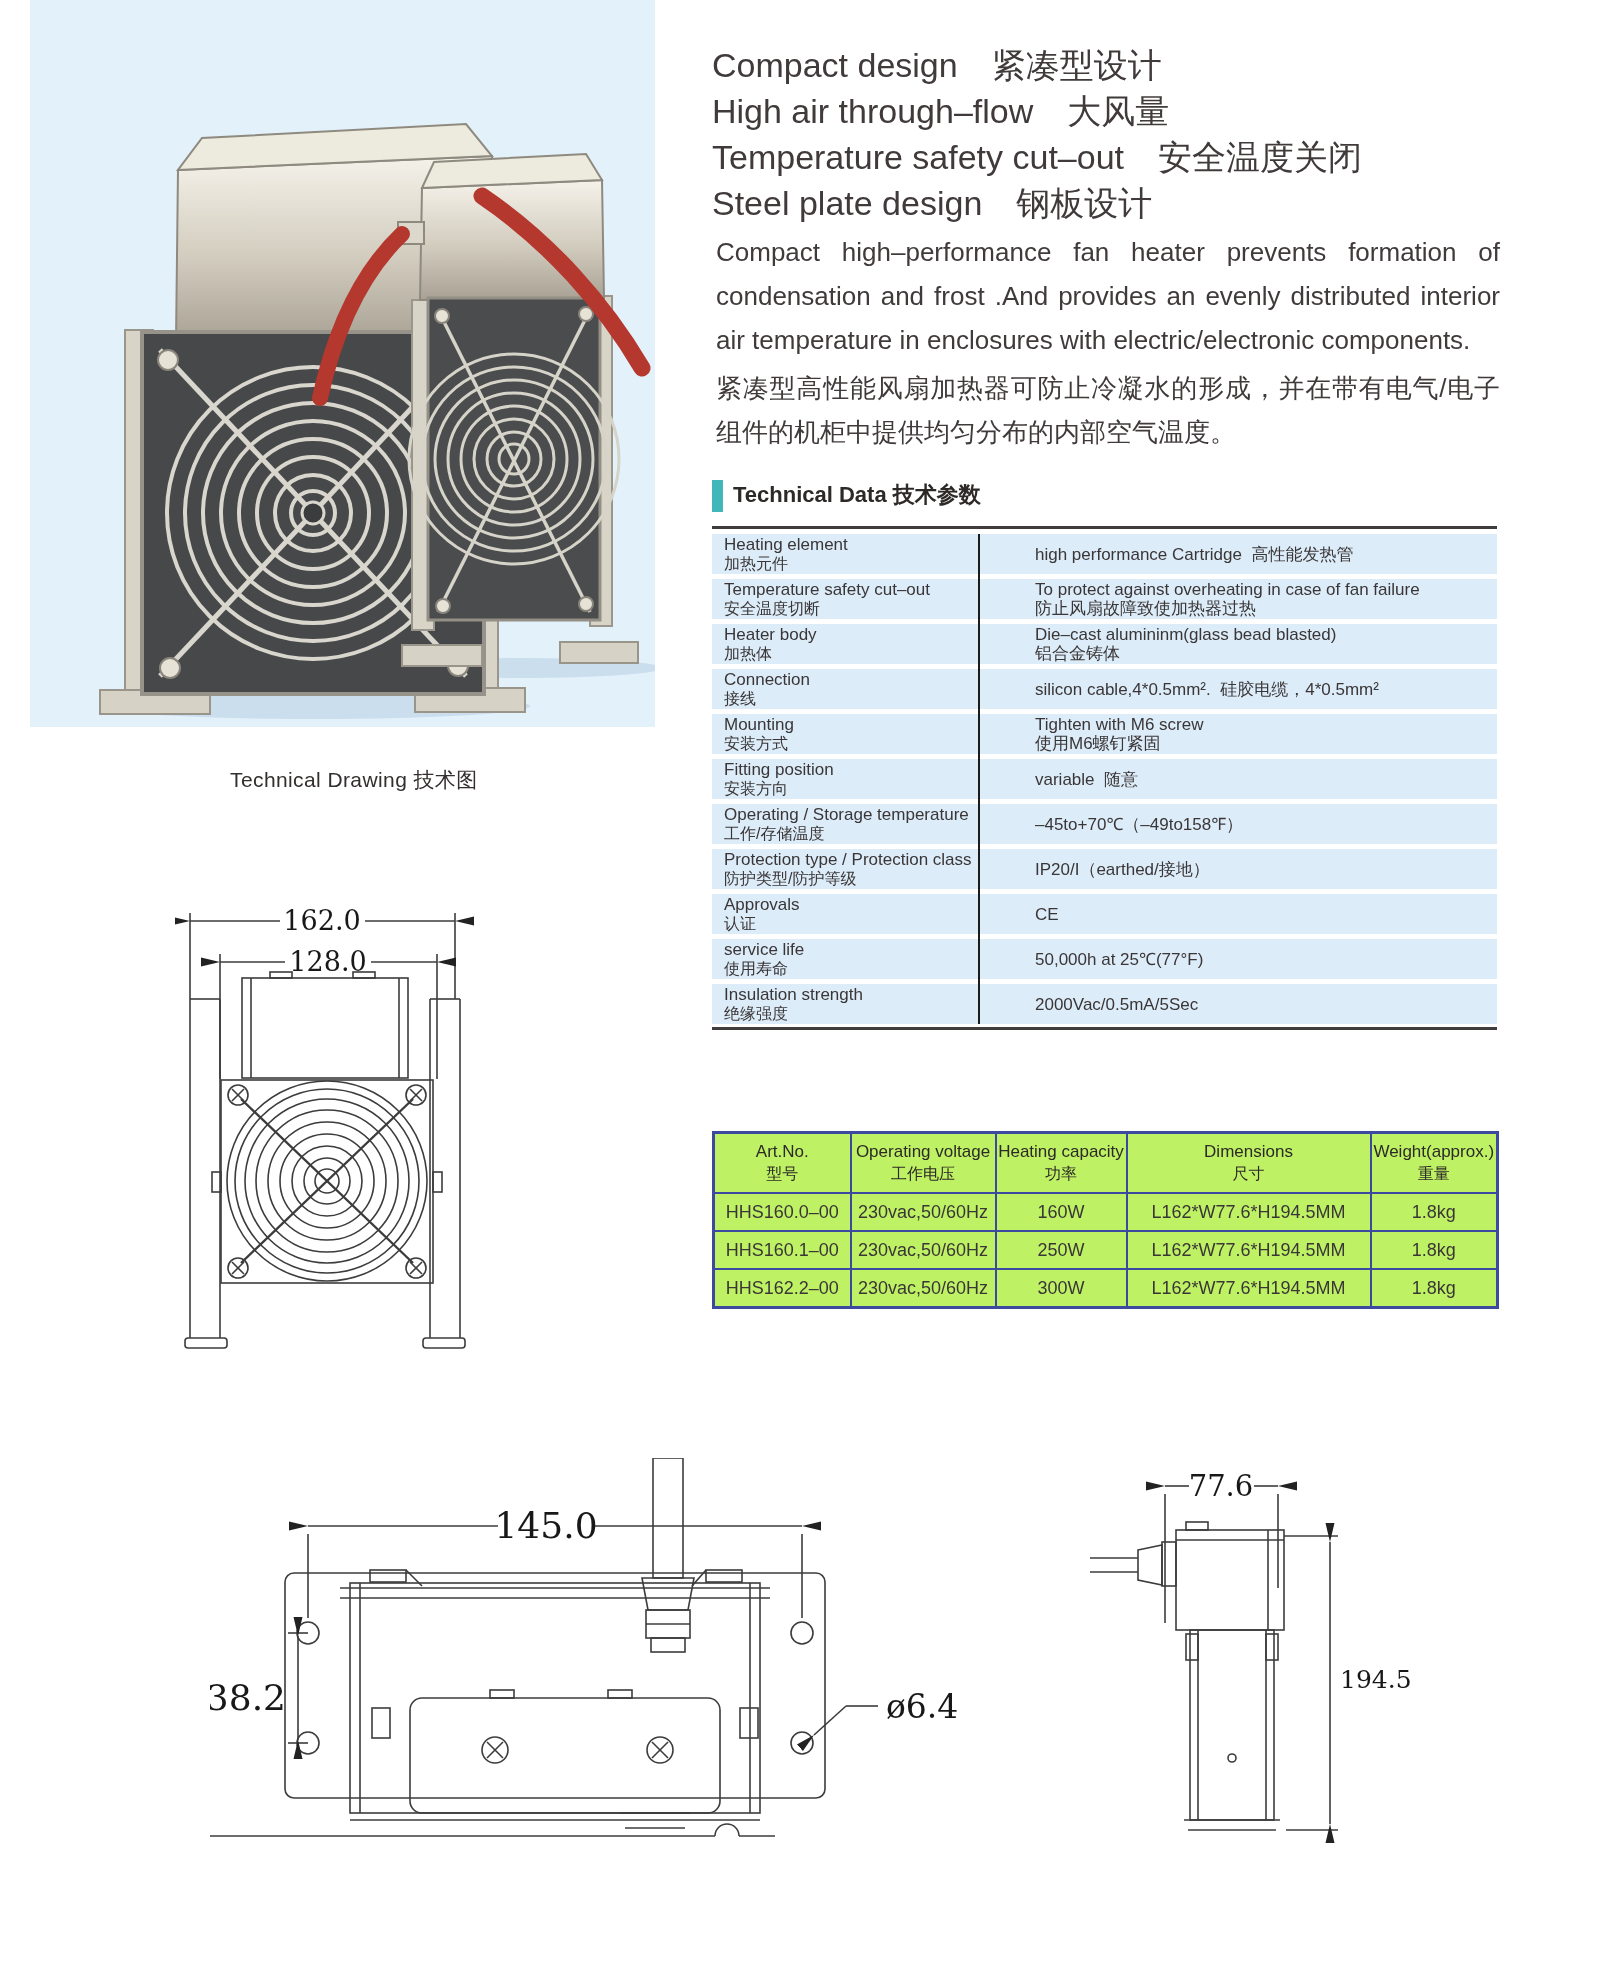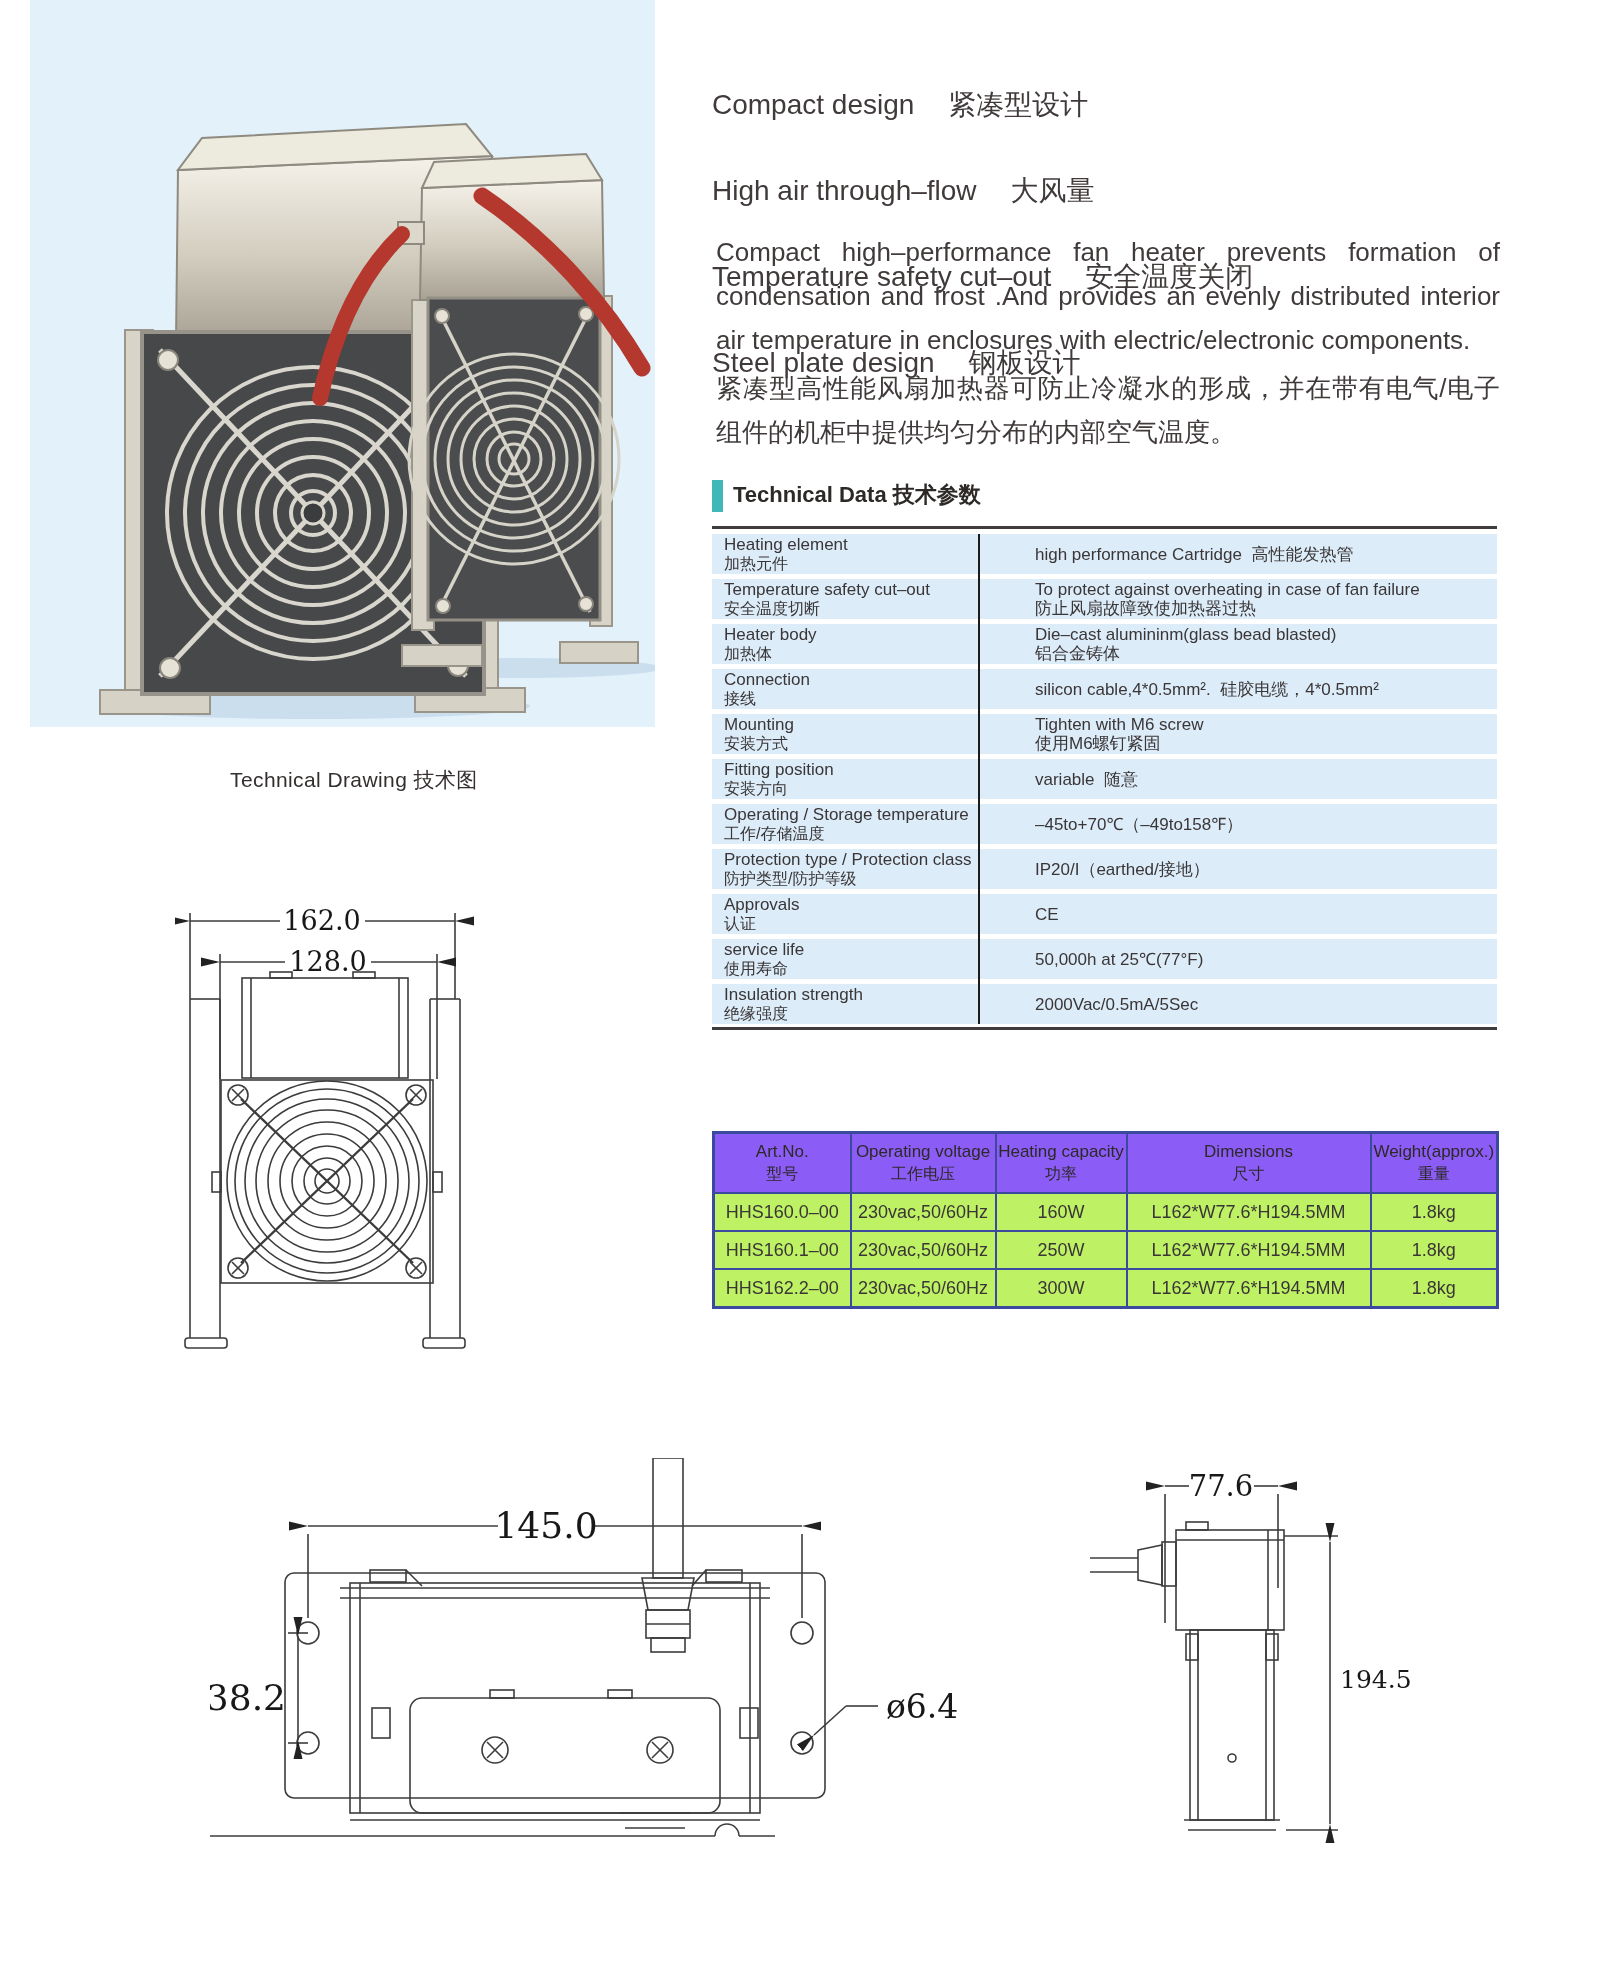--- a/index.html
+++ b/index.html
@@ -6,21 +6,21 @@
   .page {
     position:relative; width:1600px; height:1965px; background:#ffffff;
     font-family:"Liberation Sans", sans-serif; color:#3a3637; overflow:hidden;
   }
   
   .photo-panel { position:absolute; left:30px; top:0; width:625px; height:727px; background:#e3f1fb; }
   .photo-panel svg { display:block; }
 
   
   .features { position:absolute; left:712px; top:42px; }
-  .feature-line { display:flex; font-size:28px; line-height:46px; color:#403b3a;margin-top:40px; }
+  .feature-line { display:flex; font-size:34px; line-height:46px; color:#403b3a; }
   .feature-zh { margin-left:34px; }
 
   
   .description { position:absolute; left:712px; top:226px; width:792px; font-size:26px; line-height:44px; text-align:justify; color:#403b3a; }
   .description p { margin:4px; }
 
   
   .tech-title-row { position:absolute; left:712px; top:480px; display:flex; align-items:flex-start; }
   .accent-bar { width:11px; height:32px; background:#42b7ba; margin-right:10px; }
   .tech-title { font-size:22px; font-weight:bold; color:#2d2927; }
@@ -34,21 +34,21 @@
   .td-value div { font-size:17px; line-height:19px; white-space:pre-wrap; }
   .td-divider { position:absolute; left:266px; top:0; width:2px; height:490px; background:#1c1c1a; }
   .tech-rule-bottom { position:absolute; left:712px; top:1027px; width:785px; height:3px; background:#3f3c3b; }
 
   
   .drawing-label { position:absolute; left:230px; top:766px; font-size:21px; font-weight:500; color:#332f2e; letter-spacing:0.4px; }
 
   
   .product-table { position:absolute; left:712px; top:1131px; border-collapse:collapse; table-layout:fixed; border:3px solid #3b4a9e; }
   .product-table th, .product-table td { border:2px solid #3b4a9e; text-align:center; vertical-align:middle; }
-  .product-table th { background:#8b5cf6; font-weight:normal; height:56px; }
+  .product-table th { background:#bef264; font-weight:normal; height:56px; }
   .product-table th .en { font-size:17px; line-height:22px; color:#2d2927; }
   .product-table th .zh { font-size:16px; line-height:22px; color:#2d2927; }
   .product-table td { background:#bef264; font-size:18px; height:34px; color:#3a3637; }
 
   
   .svg-abs { position:absolute; }
   .dwg text { font-family:"DejaVu Serif", serif; fill:#181818; }
   .dwg line, .dwg path, .dwg rect, .dwg circle, .dwg polyline, .dwg polygon { vector-effect:none; }
 </style>
 </head>

